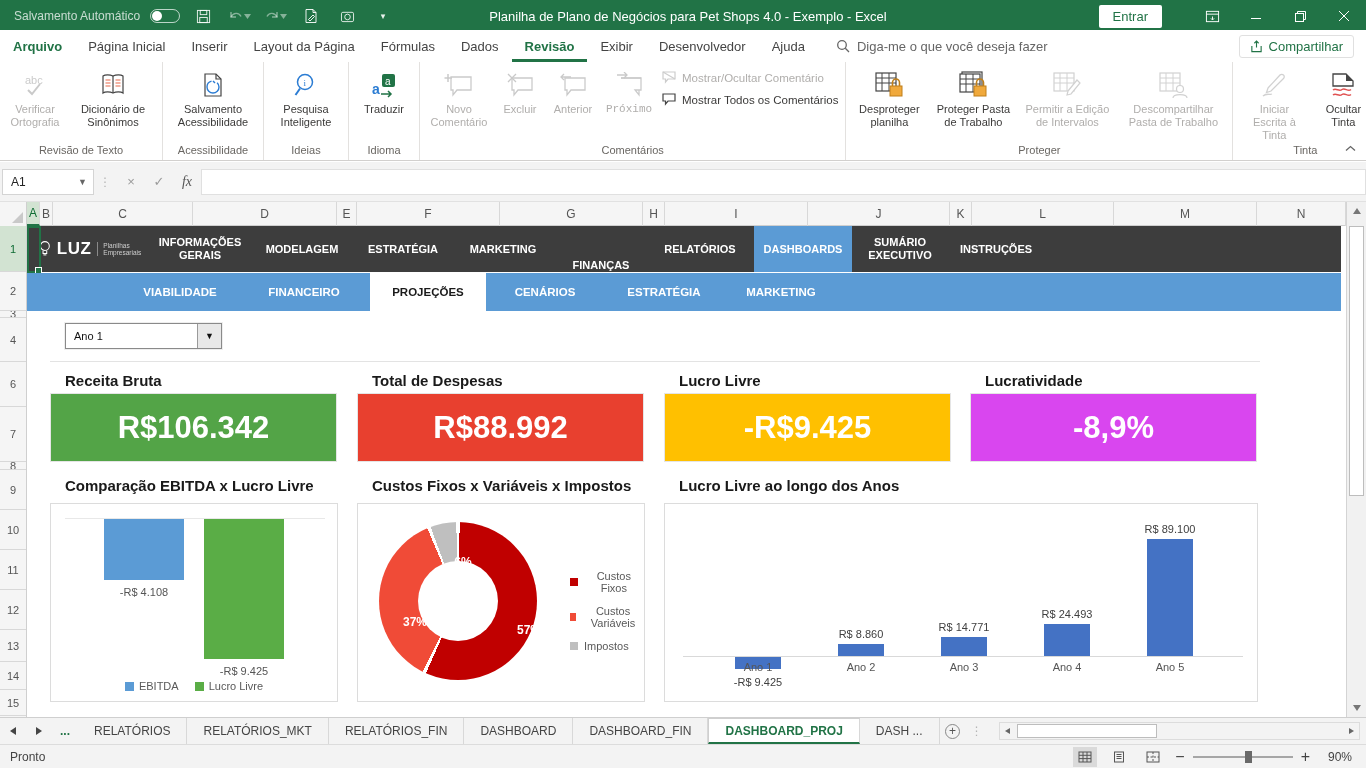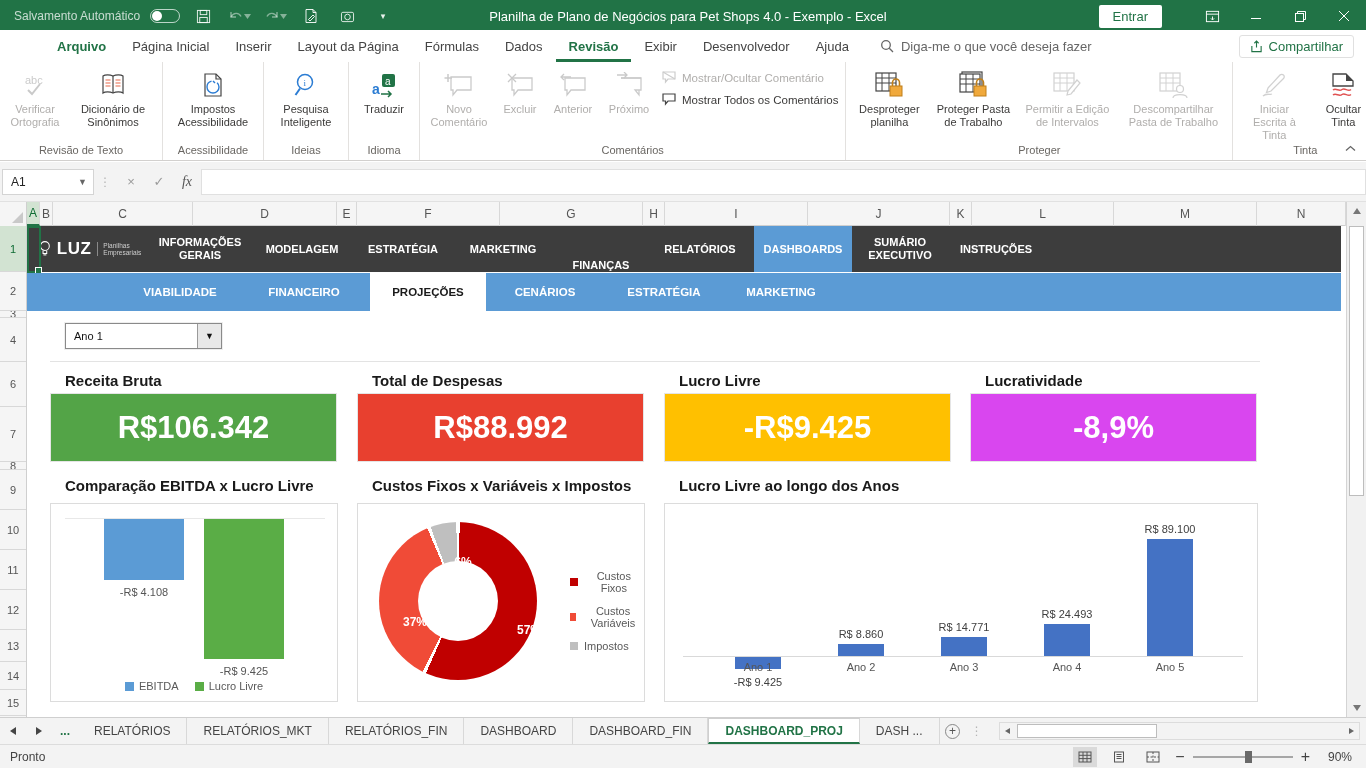--- a/index.html
+++ b/index.html
@@ -205,21 +205,21 @@
       <span class="winbtn">
           <svg width="12" height="12" viewBox="0 0 12 12" stroke="currentColor">
             <path d="M1 1 L11 11 M11 1 L1 11"></path>
           </svg>
         </span>
     </div>
   </div>
 
   <div id="tabrow">
     <span style="display:flex; align-items:center; height:32px;">
-        <div class="rtab file" style="display: flex; margin-left: 44px;">Arquivo</div>
+        <div class="rtab file" style="display: flex;">Arquivo</div>
         <div class="rtab" style="display: flex;">Página Inicial</div>
         <div class="rtab" style="display: flex;">Inserir</div>
         <div class="rtab" style="display: flex;">Layout da Página</div>
         <div class="rtab" style="display: flex;">Fórmulas</div>
         <div class="rtab" style="display: flex;">Dados</div>
         <div class="rtab active" style="display: flex;">Revisão</div>
         <div class="rtab" style="display: flex;">Exibir</div>
         <div class="rtab" style="display: flex;">Desenvolvedor</div>
         <div class="rtab" style="display: flex;">Ajuda</div>
       </span>
@@ -268,21 +268,21 @@
         <div class="rbtns">
           <div class="rbtn" style="width: 94px;">
             <div class="ricon">
               <svg width="26" height="26" viewBox="0 0 26 26" fill="none">
                 <path d="M5 2 H16 L21 7 V24 H5 Z" stroke="#444" stroke-width="1.2"></path>
                 <path d="M16 2 V7 H21" stroke="#444" stroke-width="1.2"></path>
                 <circle cx="13" cy="15" r="6" stroke="#2b7cd3" stroke-width="1.4" stroke-dasharray="26 6"></circle>
                 <path d="M13 9 L15 11" stroke="#2b7cd3" stroke-width="1.4"></path>
               </svg>
             </div>
-            <div class="rlbl">Impostos Acessibilidade</div>
+            <div class="rlbl">Salvamento Acessibilidade</div>
           </div>
         </div>
         <div class="rglabel">Acessibilidade</div>
       </div>
       <div class="rgroup">
         <div class="rbtns">
           <div class="rbtn" style="width: 78px;">
             <div class="ricon">
               <svg width="26" height="26" viewBox="0 0 26 26" fill="none">
                 <circle cx="12" cy="10" r="7.5" stroke="#2b7cd3" stroke-width="1.5"></circle>
@@ -334,21 +334,21 @@
           </div>
           <div class="rbtn disabled" style="width: 56px;">
             <div class="ricon">
               <svg width="28" height="26" viewBox="0 0 28 26" fill="none" stroke="#8a8a8a" stroke-width="1.3">
                 <path d="M6 6 H26 V18 H12 L8 23 V18 H6 Z"></path>
                 <path d="M12 2 H2 M5 -1 L2 2 L5 5" transform="translate(0,3)"></path>
               </svg>
             </div>
             <div class="rlbl">Anterior</div>
           </div>
-          <div class="rbtn disabled" style="width: 56px;">
+          <div class="rbtn disabled" style="width: 56px; font-family: Liberation Mono, monospace;">
             <div class="ricon">
               <svg width="28" height="26" viewBox="0 0 28 26" fill="none" stroke="#8a8a8a" stroke-width="1.3">
                 <path d="M2 6 H22 V18 H16 L20 23 V18 H22" transform="translate(4,0)"></path>
                 <path d="M2 6 H22" transform="translate(4,0)"></path>
                 <path d="M16 5 H26 M23 2 L26 5 L23 8" transform="translate(-14,-2)"></path>
               </svg>
             </div>
             <div class="rlbl">Próximo</div>
           </div>
           <div class="rsmallcol">

